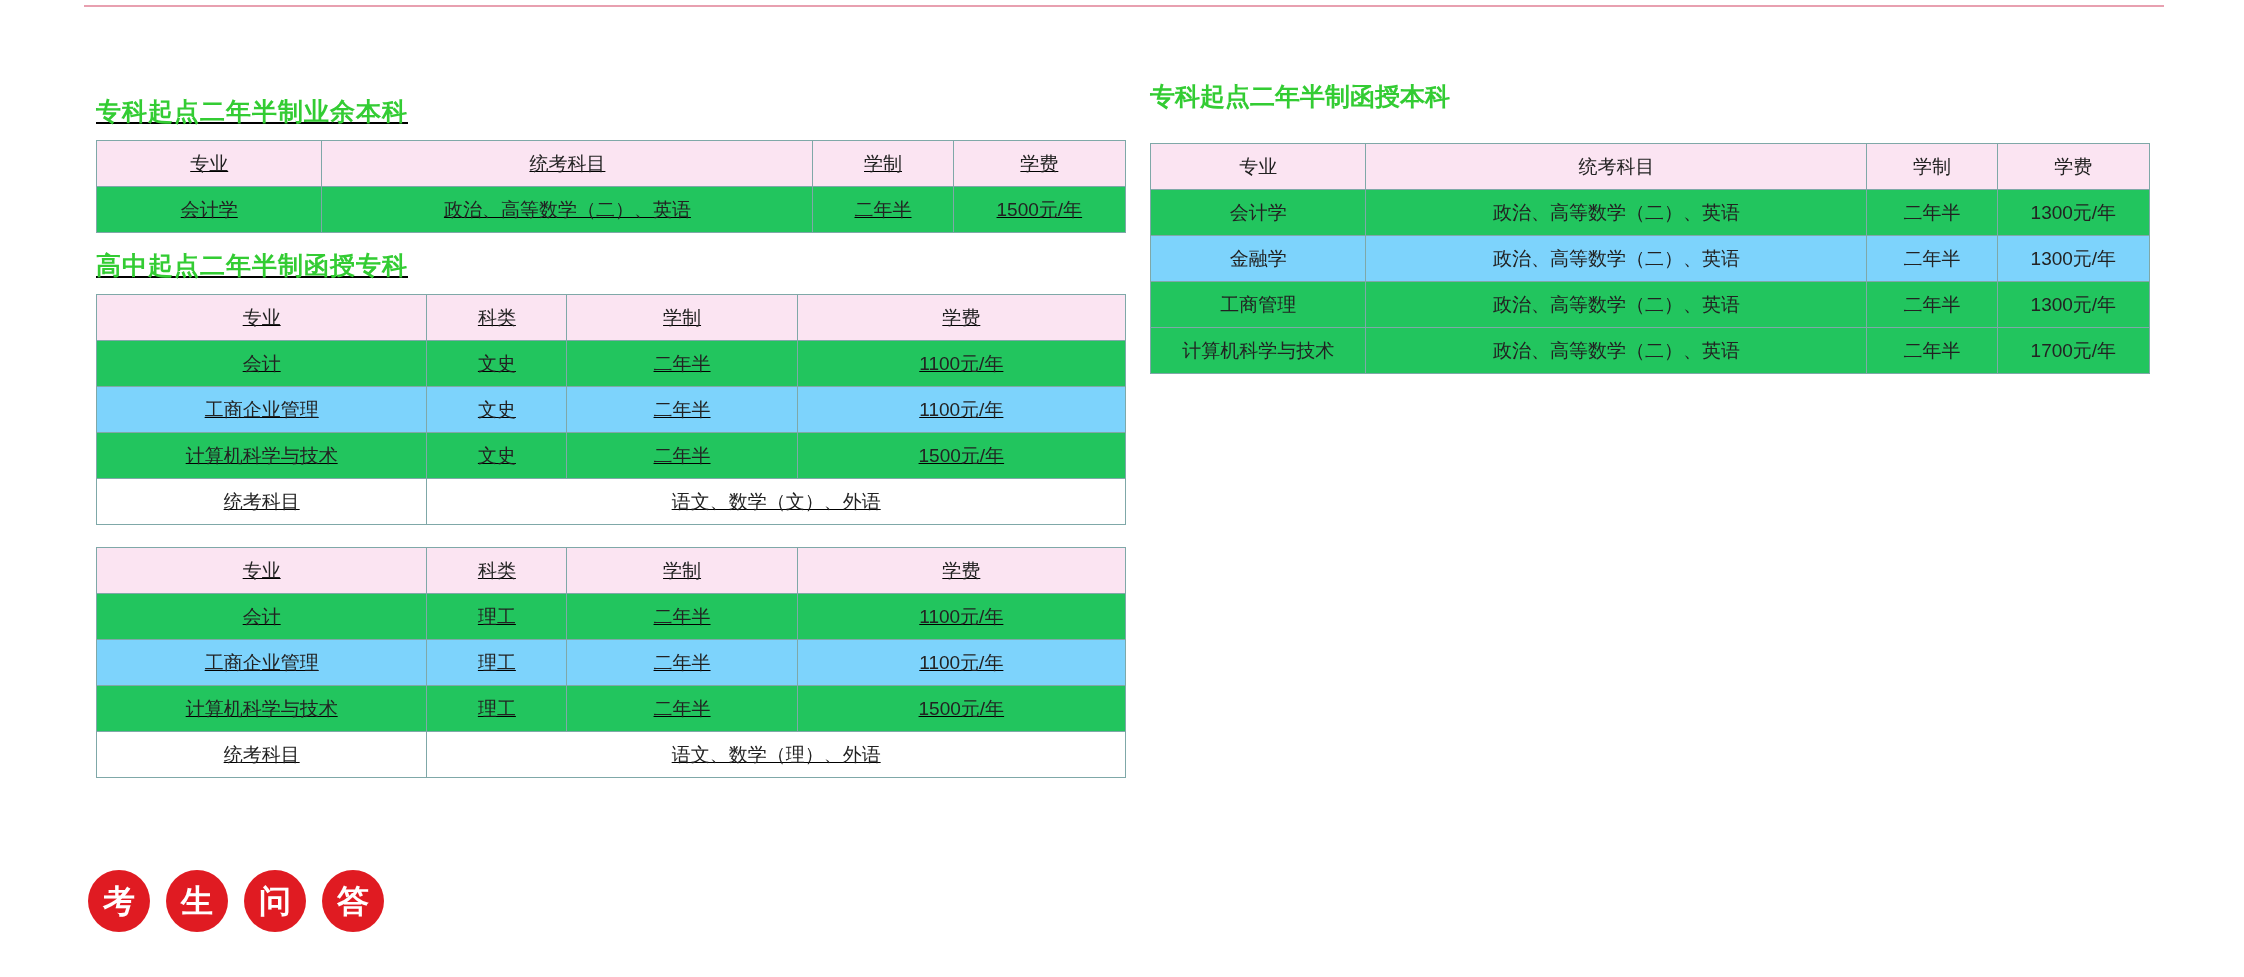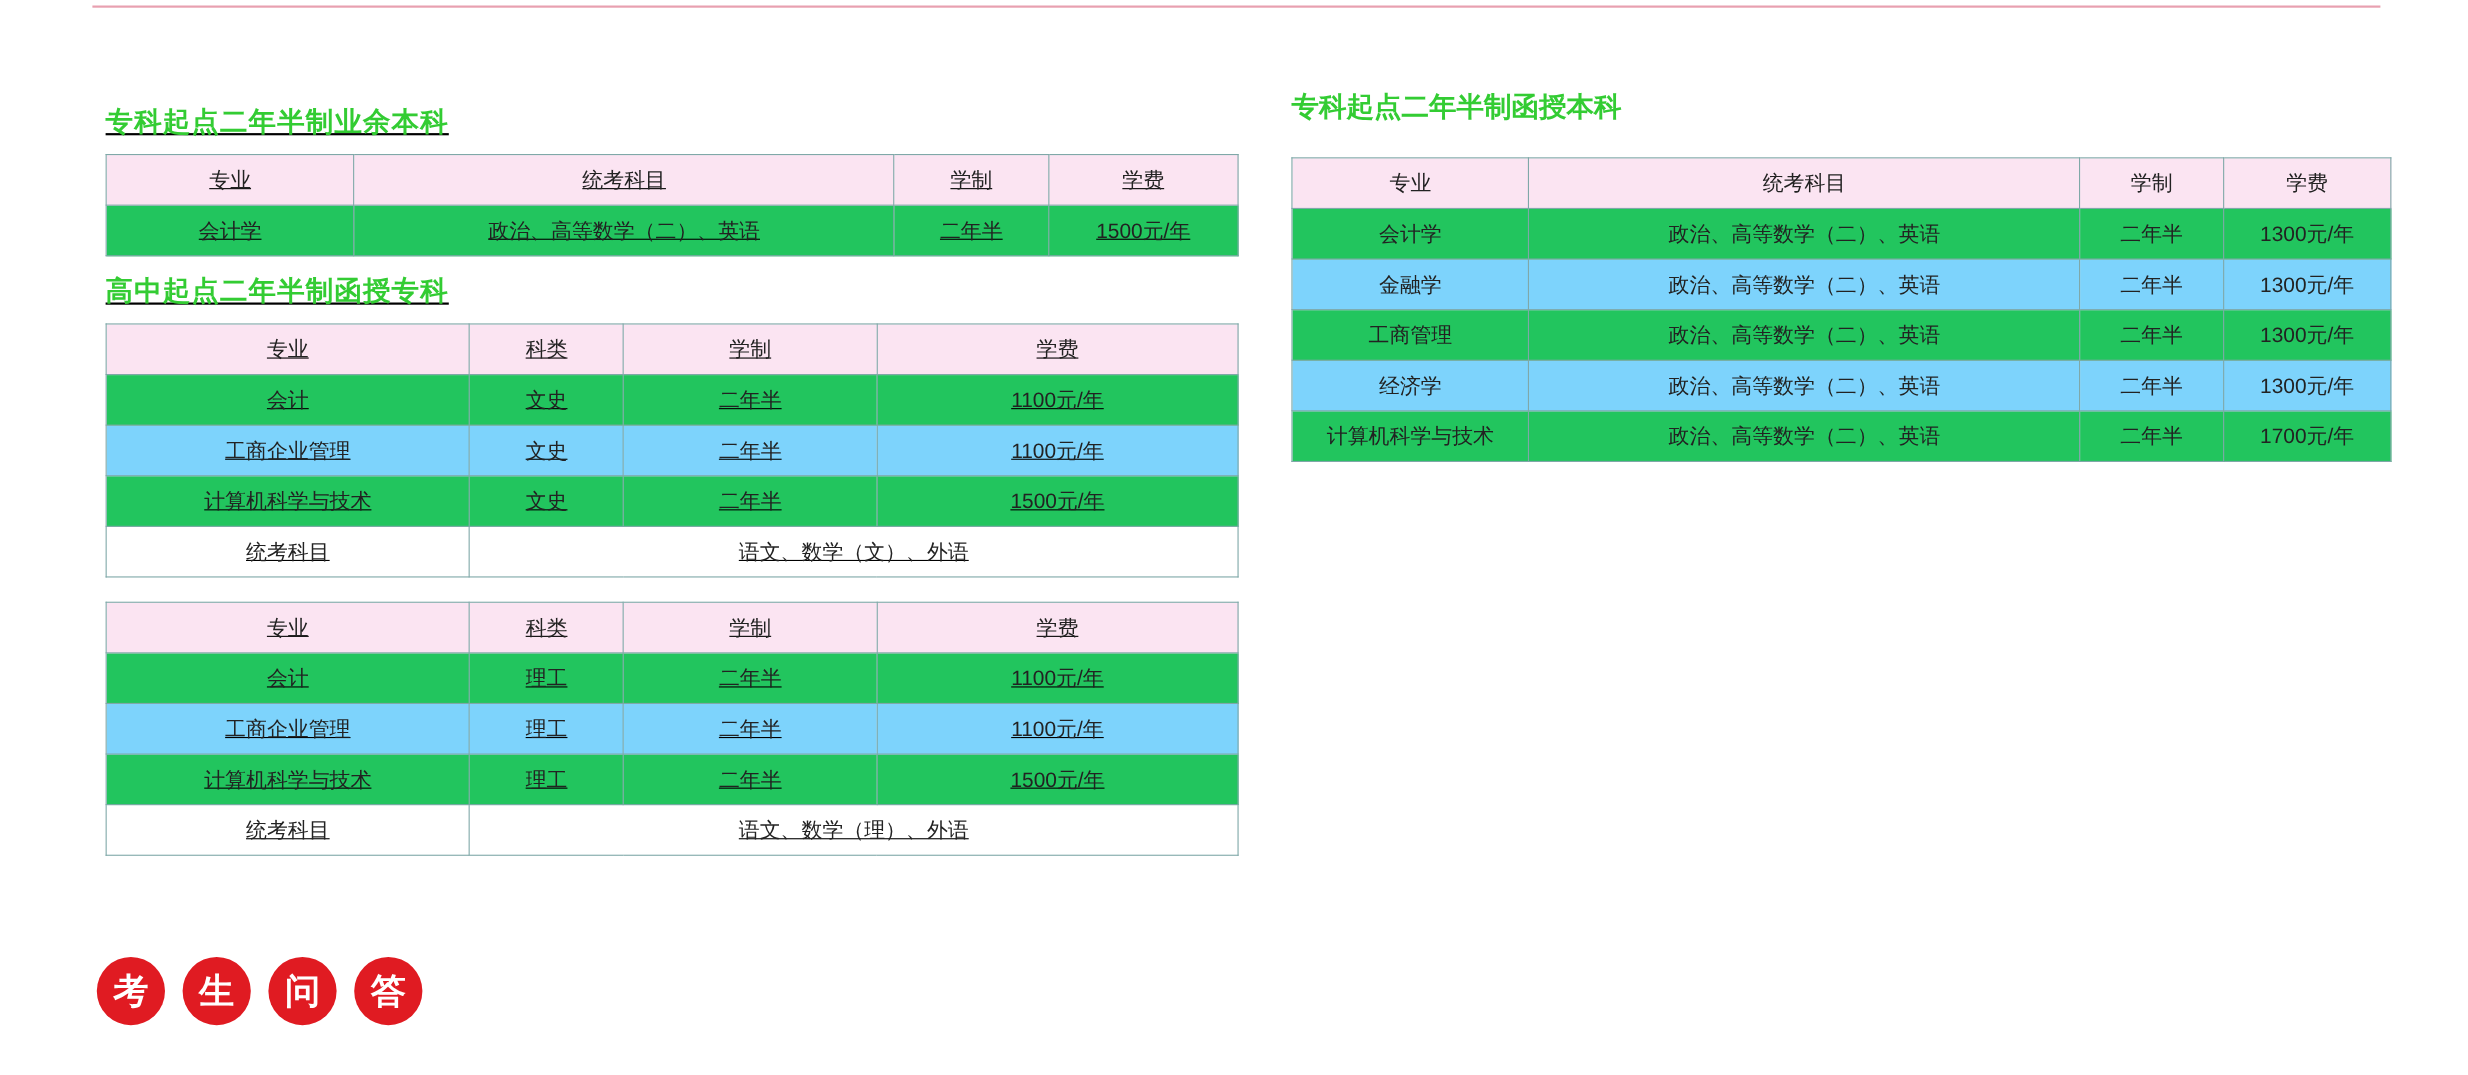--- a/index.html
+++ b/index.html
@@ -31,21 +31,21 @@
   
   .col-left {
     position: absolute;
     left: 96px;
     top: 96px;
     width: 1030px;
     text-decoration: underline;
   }
   .col-right {
     position: absolute;
-    left: 1174px;
+    left: 1150px;
     top: 80px;
     width: 1010px;
   }
   .section-title {
     color: #33cc33;
     font-size: 25px;
     font-weight: bold;
     letter-spacing: 1px;
     margin: 0 0 14px 0;
     line-height: 1.2;
@@ -271,26 +271,20 @@
           <td>政治、高等数学（二）、英语</td>
           <td>二年半</td>
           <td>1300元/年</td>
         </tr>
         <tr class="row-alt">
           <td>工商管理</td>
           <td>政治、高等数学（二）、英语</td>
           <td>二年半</td>
           <td>1300元/年</td>
         </tr>
-        <tr class="row-plain">
-          <td>经济学</td>
-          <td>政治、高等数学（二）、英语</td>
-          <td>二年半</td>
-          <td>1300元/年</td>
-        </tr>
         <tr class="row-alt">
           <td>计算机科学与技术</td>
           <td>政治、高等数学（二）、英语</td>
           <td>二年半</td>
           <td>1700元/年</td>
         </tr>
       </tbody>
     </table>
   </div>
 

